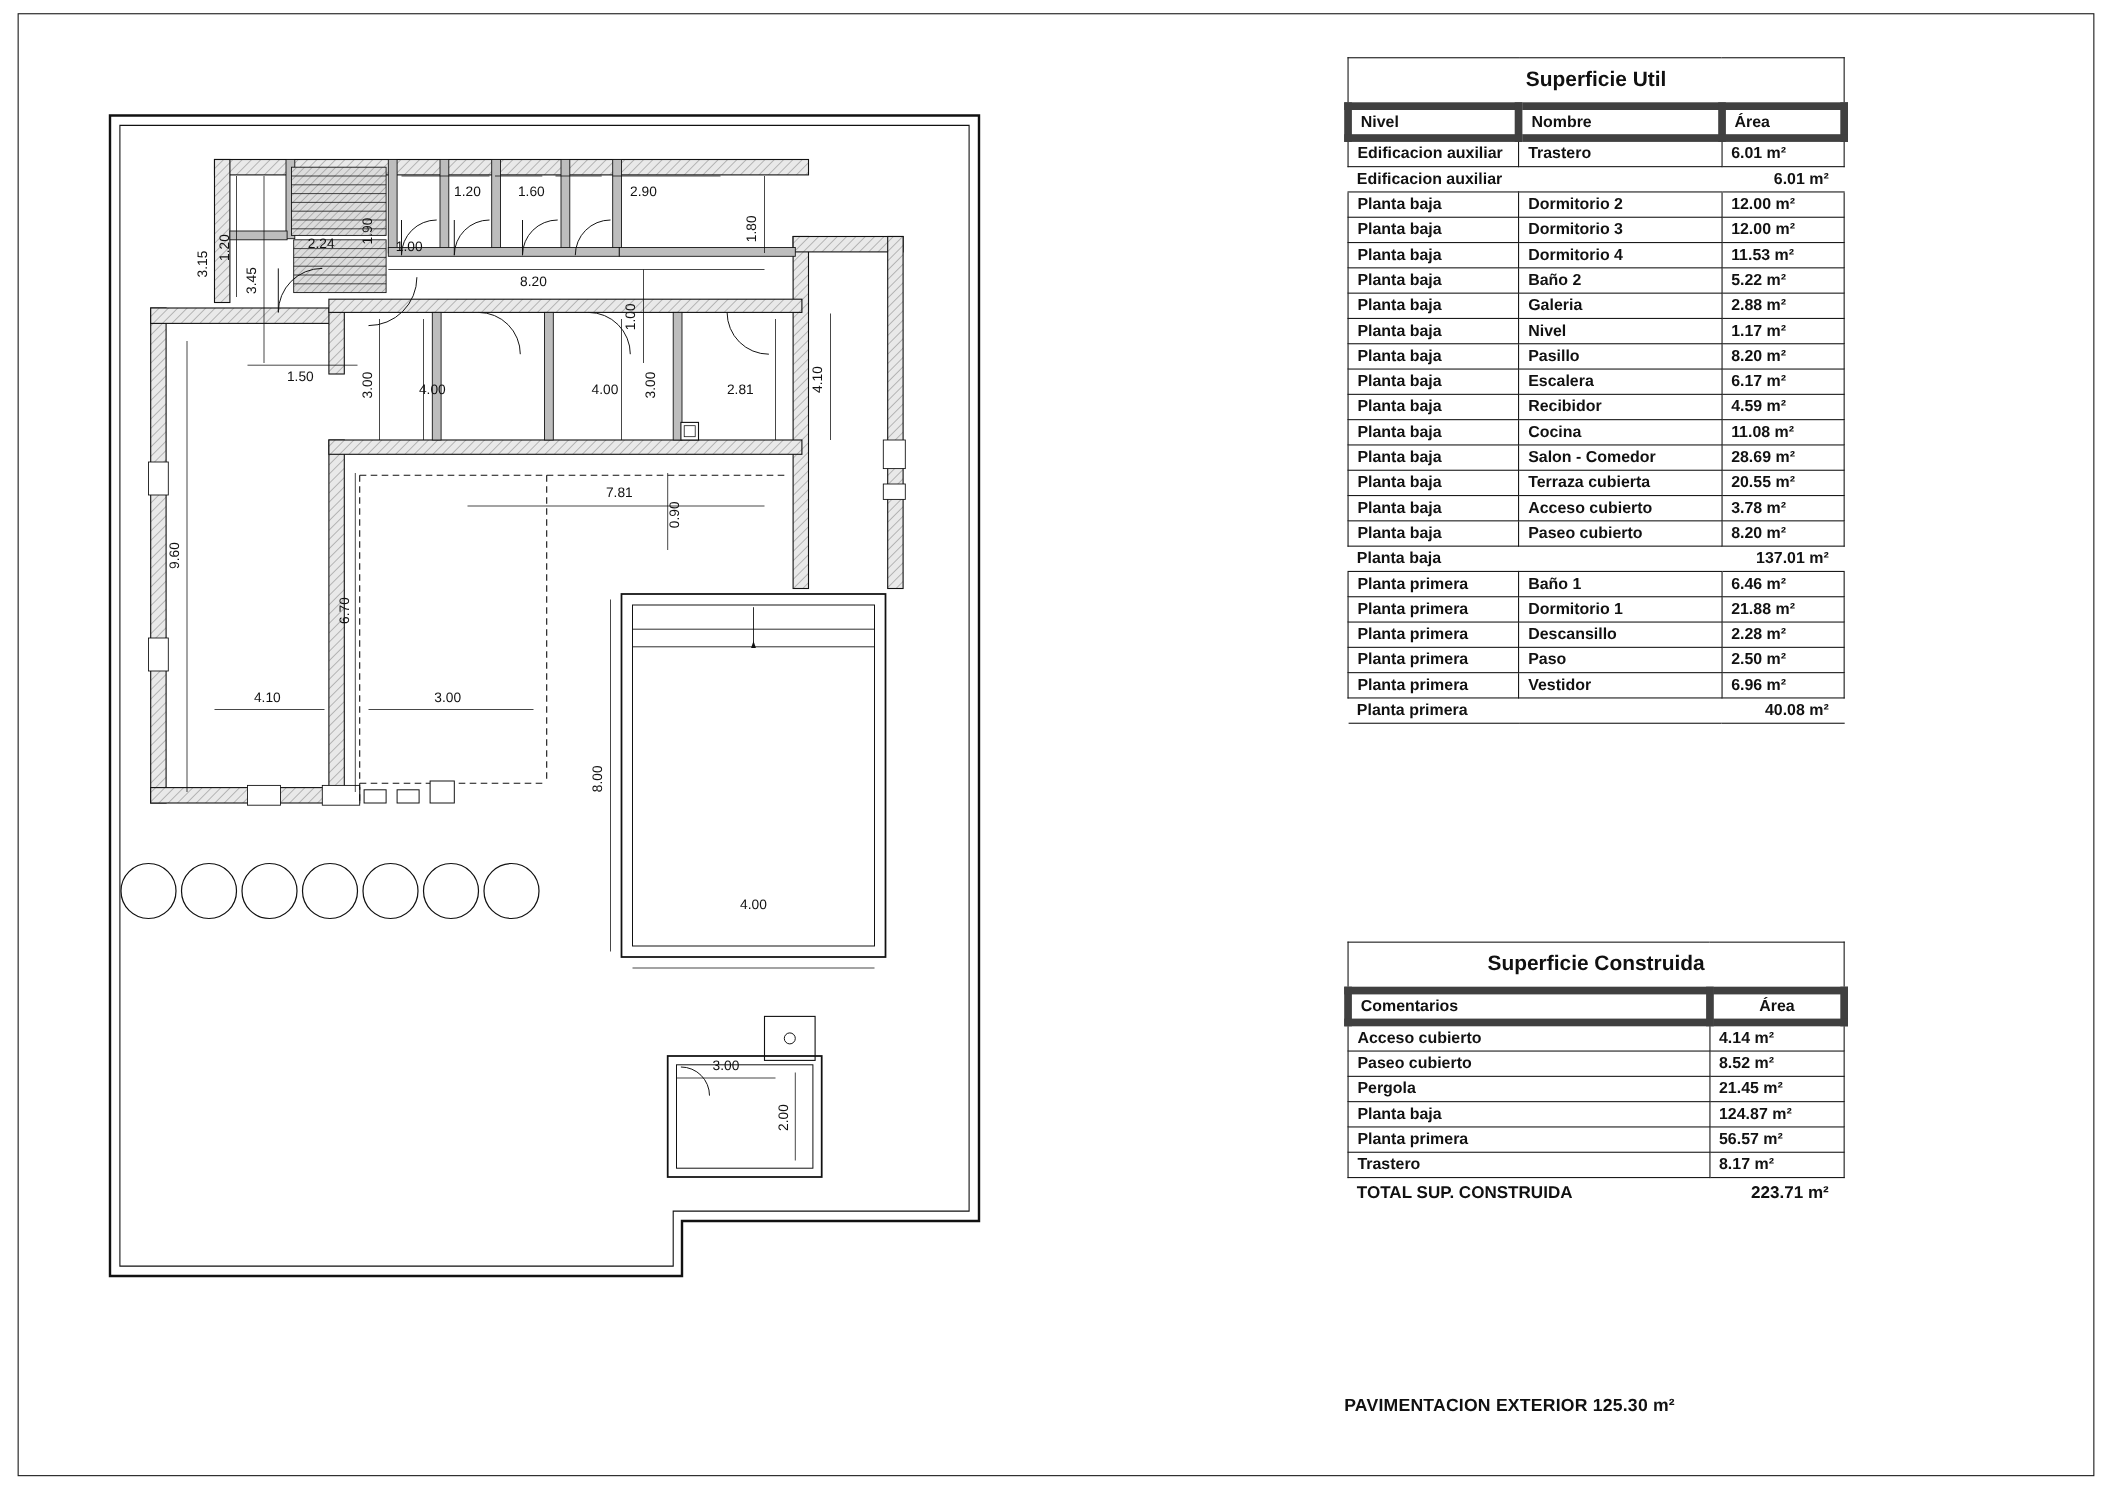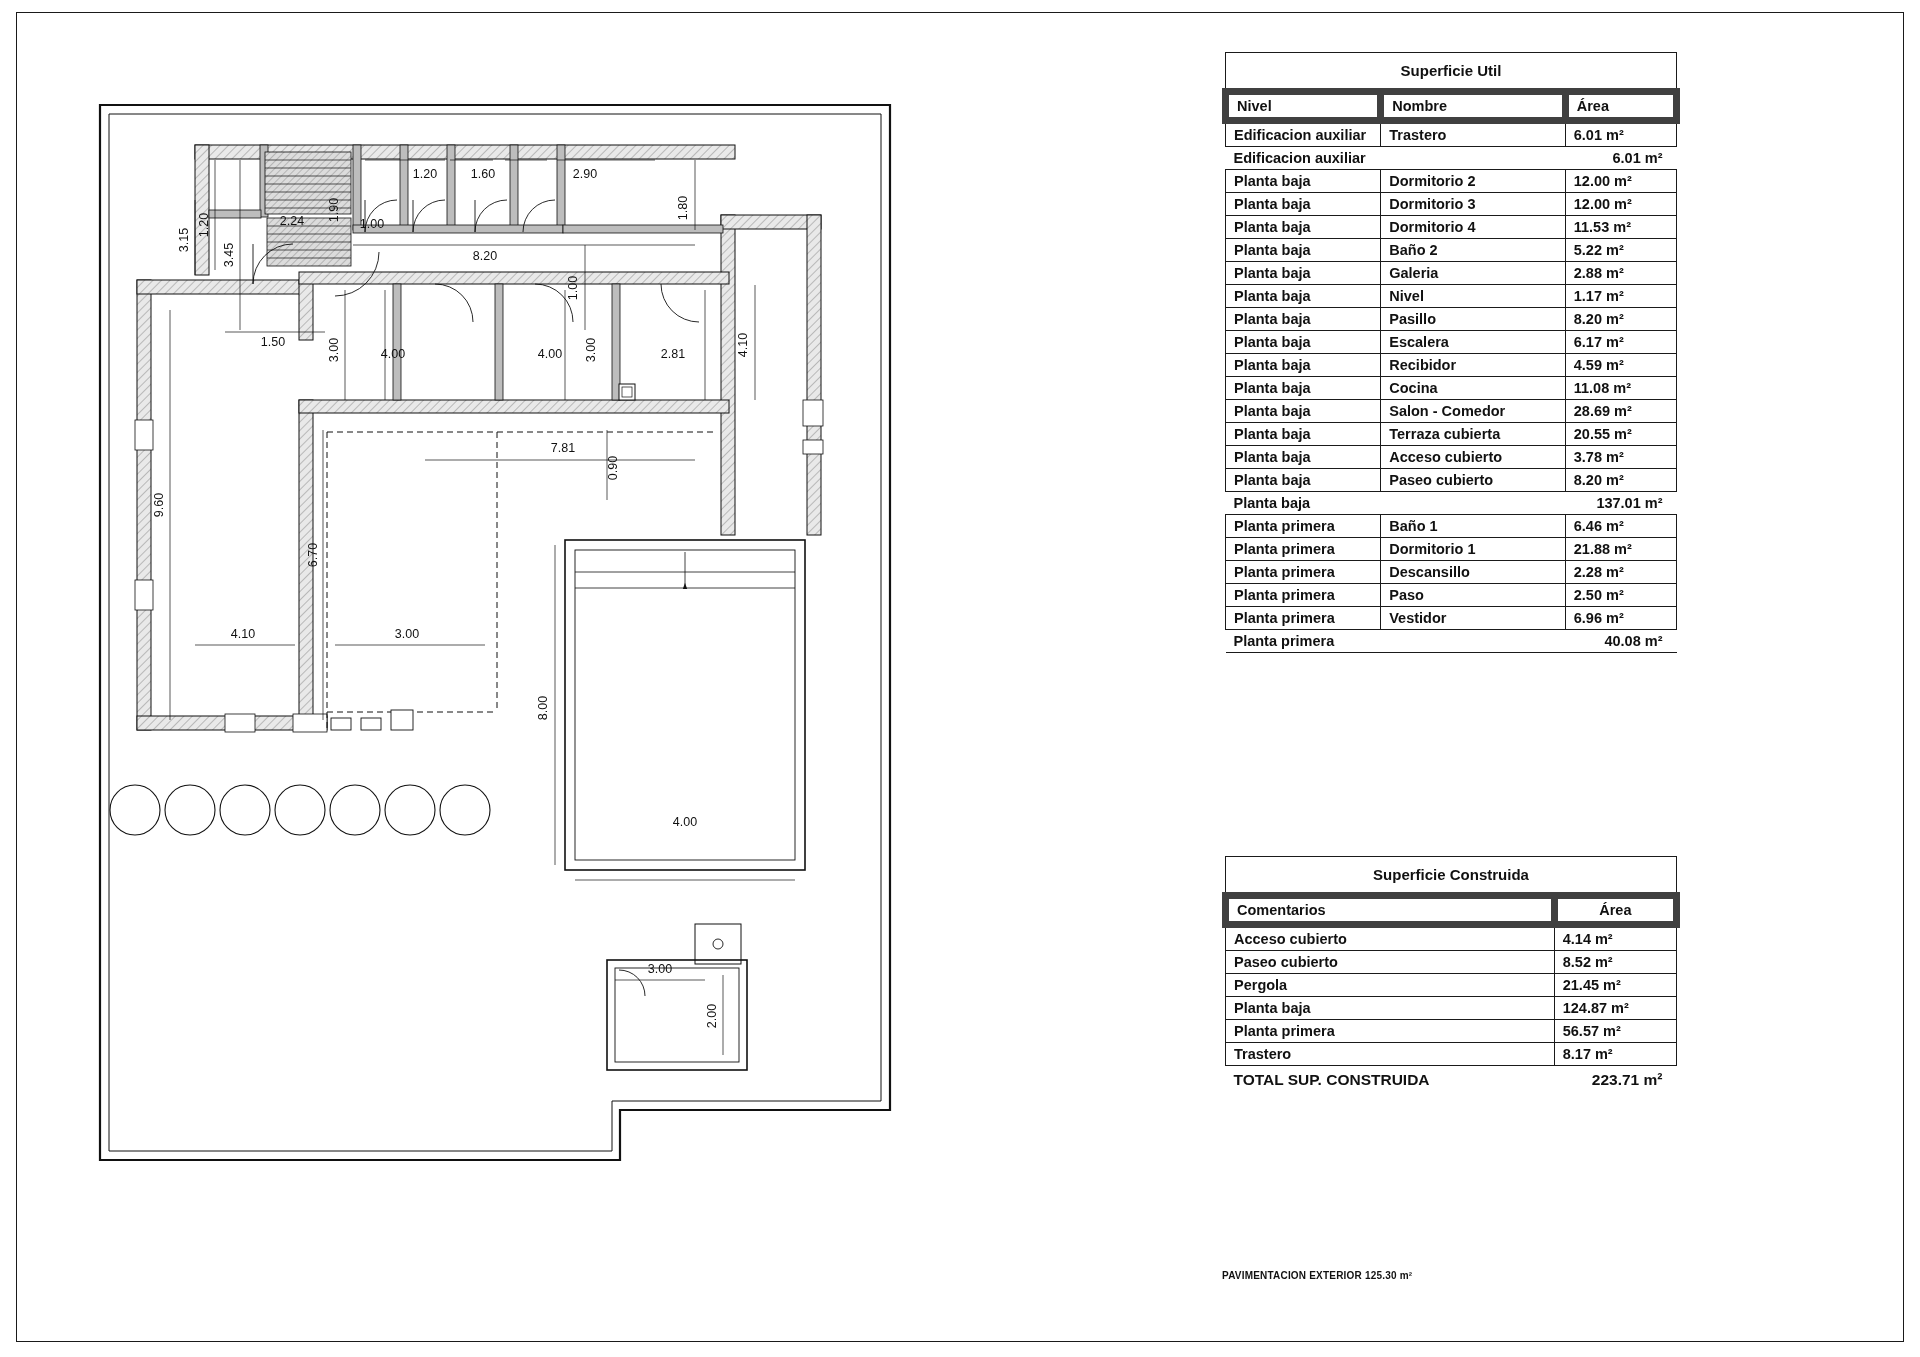--- a/index.html
+++ b/index.html
@@ -27,38 +27,38 @@
   
   .table-wrap{position:absolute;}
   table{border-collapse:collapse;}
   .tbl{font-size:14.5px;}
   .tbl td{
     padding:3px 8px;
     white-space:nowrap;
   }
   .bordered td{border:1px solid #1a1a1a;}
   .title-row td{
-    text-align:center;font-weight:bold;font-size:15px;padding:9px 4px;
+    text-align:center;font-weight:bold;font-size:19px;padding:9px 4px;
     border:1px solid #1a1a1a;
   }
   .head-row td{font-weight:bold;border:7px solid #404040;}
   .num{font-weight:bold;text-align:left;}
   .lbl{font-weight:bold;}
   .name{font-weight:bold;}
   .sum-row td{
     border:none;border-top:1px solid #1a1a1a;border-bottom:1px solid #1a1a1a;
     font-weight:bold;
   }
   .sum-row td.sum-val{text-align:right;padding-right:14px;}
   .total-row td{
     border:none;font-weight:bold;font-size:15.5px;padding-top:5px;
   }
   .total-row td.total-val{text-align:right;padding-right:14px;}
   .foot-note{
-    position:absolute;font-weight:bold;font-size:10px;letter-spacing:.2px;
+    position:absolute;font-weight:bold;font-size:16px;letter-spacing:.2px;
   }
 </style>
 </head>
 <body>
 
 <div id="page-frame"></div>
 
 <div id="plan">
 <svg width="860" height="1100" viewBox="0 0 860 1100" xmlns="http://www.w3.org/2000/svg">
   <defs>

